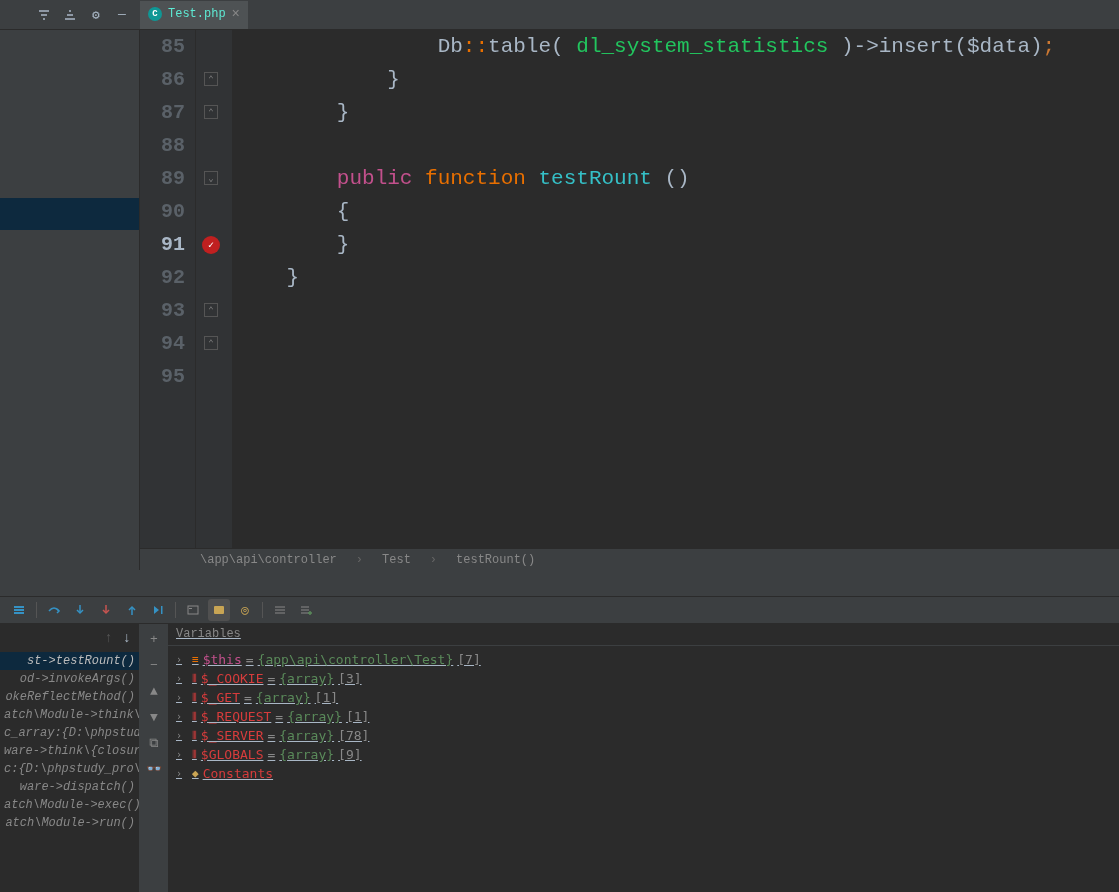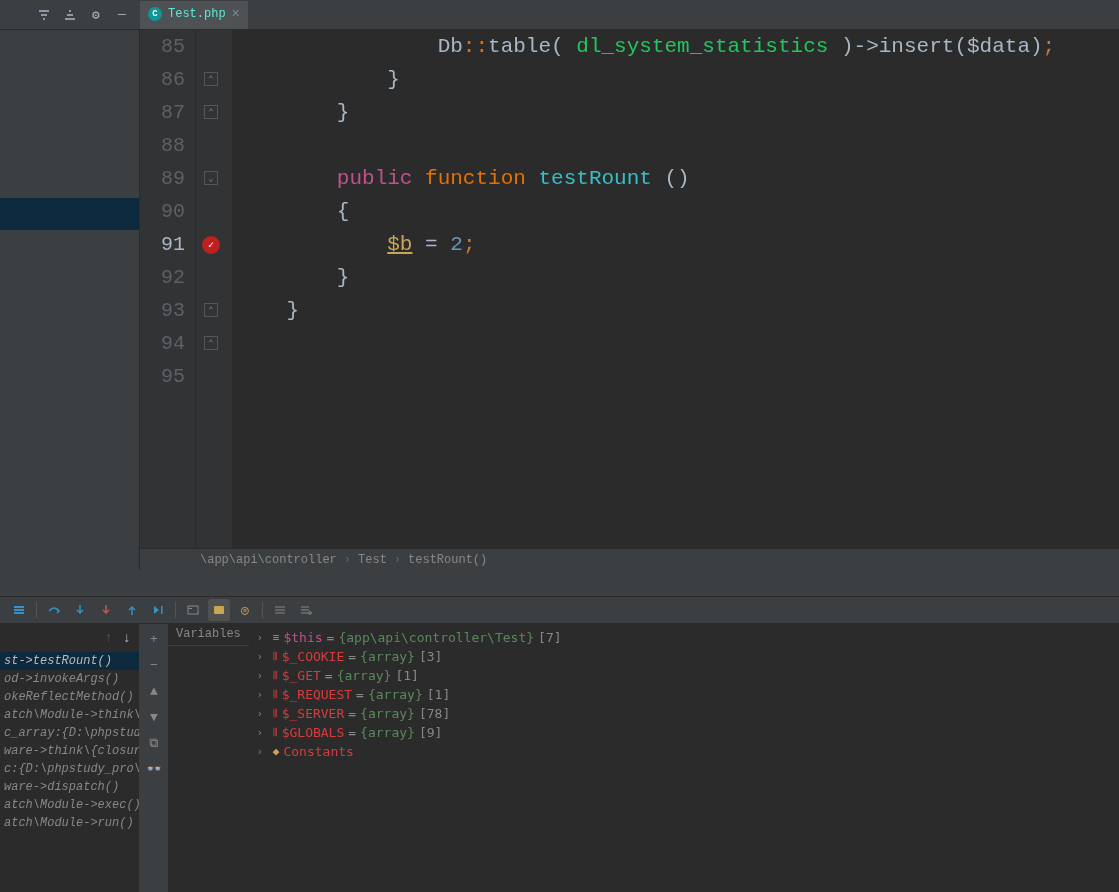--- a/index.html
+++ b/index.html
@@ -102,21 +102,21 @@
   text-align: right;
   padding-top: 0;
   border-right: 1px solid #2b2b2b;
 }
 .gutter-line {
   height: 33px;
   line-height: 33px;
   padding-right: 10px;
   color: #5a6168;
   font-size: 20px;
-  font-weight: 400;
+  font-weight: 700;
 }
 .gutter-line.current {
   color: #a9b7c6;
   text-align: right;
 }
 .gutter-marks {
   width: 36px;
   background: #313335;
   position: relative;
 }
@@ -172,21 +172,21 @@
 .num { color: #6897bb; }
 .punct { color: #cc7832; }
 .str { color: #22c55e; }
 .method { color: #a9b7c6; }
 .breadcrumb {
   height: 22px;
   background: #3c3f41;
   display: flex;
   align-items: center;
   padding-left: 60px;
-  gap: 7px;
+  gap: 19px;
   font-size: 12px;
   color: #888;
   border-top: 1px solid #2b2b2b;
 }
 .bc-sep { color: #666; }
 .divider {
   height: 26px;
   background: #3c3f41;
 }
 .debug-toolbar {
@@ -248,20 +248,21 @@
 .frames {
   flex: 1;
   font-size: 12px;
   color: #888;
   overflow: hidden;
 }
 .frame {
   padding: 2px 4px;
   white-space: nowrap;
   font-style: italic;
+  text-align: right;
 }
 .frame.selected {
   background: #0d293e;
   color: #bbb;
 }
 .debug-tools {
   width: 28px;
   background: #3c3f41;
   display: flex;
   flex-direction: column;
@@ -275,22 +276,23 @@
   display: flex;
   align-items: center;
   justify-content: center;
   cursor: pointer;
   color: #888;
   font-size: 13px;
 }
 .variables-panel {
   flex: 1;
   display: flex;
-  flex-direction: row;
+  flex-direction: column;
   background: #2b2b2b;
+  text-decoration: underline;
 }
 .vars-header {
   height: 22px;
   padding: 3px 8px;
   color: #888;
   font-size: 12px;
   border-bottom: 1px solid #3c3f41;
 }
 .vars-tree {
   padding: 4px 8px;
@@ -373,21 +375,20 @@
         <div class="fold-mark" style="top:273px;">⌃</div>
         <div class="fold-mark" style="top:306px;">⌃</div>
       </div>
       <div class="code-area" id="code">
           <div class="code-line"><span class="method">                Db</span><span class="kw-function">::</span><span class="method">table(</span><span class="str"> dl_system_statistics </span><span class="method">)-&gt;</span><span class="method">insert</span><span class="method">($data)</span><span class="punct">;</span></div>
           <div class="code-line"><span class="method">            }</span></div>
           <div class="code-line"><span class="method">        }</span></div>
           <div class="code-line"></div>
           <div class="code-line"><span>        </span><span class="kw-public">public </span><span class="kw-function">function </span><span class="fn-name">testRount </span><span class="method">()</span></div>
           <div class="code-line"><span class="method">        {</span></div>
-          <div class="code-line"><span>            </span><span class="var">$b</span><span> </span><span class="op">=</span><span> </span><span class="num">2</span><span class="punct">;</span></div>
           <div class="code-line"><span class="method">        }</span></div>
           <div class="code-line"><span class="method">    }</span></div>
           <div class="code-line"></div>
         </div>
     </div>
     <div class="breadcrumb" id="breadcrumb">
         <span>\app\api\controller</span>
         <span class="bc-sep">›</span>
         <span>Test</span>
         <span class="bc-sep">›</span>

